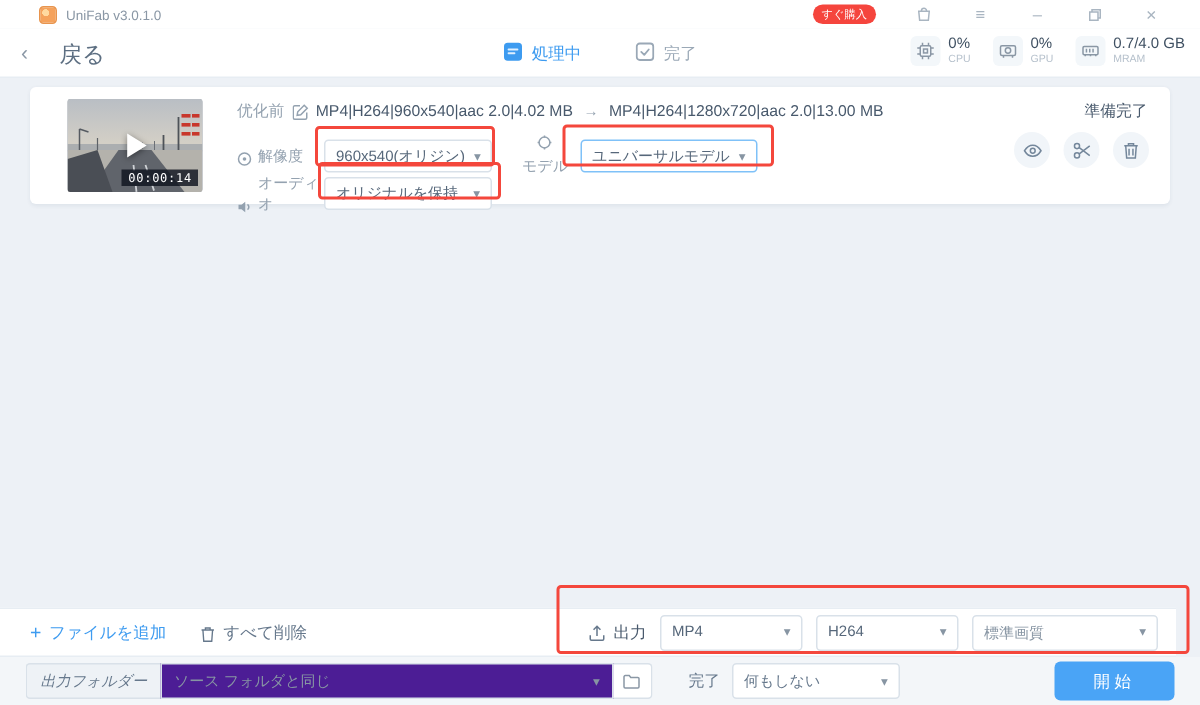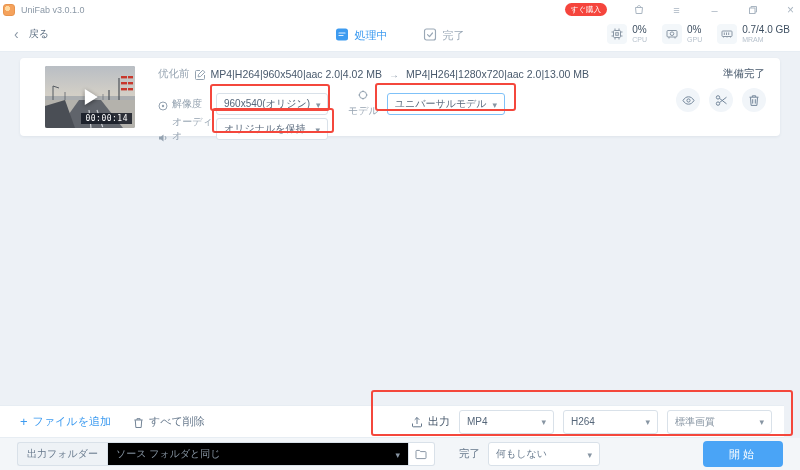--- a/index.html
+++ b/index.html
@@ -6,39 +6,39 @@
   html,body { background:#dfe3e8; }
   .screen {
     position:relative; width:800px; height:470px; overflow:hidden;
     background:#edf1f6;
     font-family:"Liberation Sans","DejaVu Sans",sans-serif;
     color:#48596c;
   }
   
   .titlebar {
     position:absolute; top:0; left:0; right:0; height:19px;
-    background:#fff; display:flex; align-items:center; padding:0 3px;
+    background:#fff; display:flex; align-items:center; padding:0 26px;
   }
   .logo { width:12px; height:12px; border-radius:3px;
     background:radial-gradient(circle at 35% 35%, #ffd9a0 0 25%, #f5a25c 26% 100%);
     border:1px solid #e8944d; margin-right:6px; flex:0 0 auto; }
   .app-title { font-size:9px; color:#8a97a5; }
   .tb-right { margin-left:auto; display:flex; align-items:center; gap:25px; }
   .buy-badge { background:#f5453d; color:#fff; font-size:7.5px; line-height:1;
     padding:2.5px 6px; border-radius:7px; cursor:pointer; }
   .win-ic { width:13px; height:13px; display:flex; align-items:center; justify-content:center;
     color:#a9b5c1; font-size:10px; cursor:pointer; }
   .ic-menu::before { content:"\2261"; font-size:11px; }
   .ic-min::before  { content:"\2013"; font-size:11px; }
   .ic-close::before{ content:"\00D7"; font-size:12px; }
   
   .subheader { position:absolute; top:19px; left:0; right:0; height:33px;
     background:#fff; border-bottom:1px solid #e7edf3; }
   .back { position:absolute; left:14px; top:8px; display:flex; 
-    gap:10px; font-size:10px; color:#5d6f82; cursor:pointer; }
+    gap:21px; font-size:15px; color:#5d6f82; cursor:pointer; }
   .back-ch::before { content:"\2039"; font-size:14px; color:#8a97a5; line-height:1; }
   .tabs { position:absolute; left:50%; transform:translateX(-50%); top:0; height:32px;
     display:flex; align-items:center; gap:36px; }
   .tab { display:flex; gap:6px; font-size:11px;
     color:#9aa8b6; cursor:pointer; }
   .tab.active { color:#3d9bf0; }
   .stats { position:absolute; right:10px; top:5px; display:flex; gap:15px; }
   .stat { display:flex; align-items:flex-start; gap:5px; }
   .stat-ic { width:20px; height:20px; border-radius:4px; background:#f3f7fa;
     display:flex; align-items:center; justify-content:center; color:#8a97a5; }
@@ -90,29 +90,29 @@
     background:#fff; border-top:1px solid #e7edf3; border-bottom:1px solid #e7edf3;
     display:flex; align-items:center; padding:0 12px 0 20px; }
   .add-files { color:#3d9bf0; font-size:11px; display:flex; align-items:center;
     gap:5px; cursor:pointer; }
   .plus::before { content:"+"; font-size:13px; line-height:1; }
   .delete-all { margin-left:22px; color:#66788c; font-size:11px; display:flex;
     align-items:flex-end; gap:5px; cursor:pointer; }
   .output-group { margin-left:auto; display:flex; align-items:center; gap:9px; }
   .output-label { font-size:11px; color:#48596c; display:flex; align-items:center; gap:5px; }
   .dd-format { width:95px; height:24px; } .dd-codec { width:95px; height:24px; }
-  .dd-quality { width:105px; height:24px; color:#8795a3; }
+  .dd-quality { width:124px; height:24px; color:#8795a3; }
   
   .bottombar { position:absolute; left:0; top:438px; right:0; height:32px;
     background:#f3f6f9; display:flex; align-items:center; padding:0 17px; }
   .folder-group { display:flex; align-items:stretch; height:24px; }
   .fg-label { background:#eef2f6; border:1px solid #d9e1e9; border-right:none;
     border-radius:3px 0 0 3px; font-size:10px; color:#66788c; display:flex;
-    align-items:center; padding:0 9px; }
-  .fg-select { width:302px; border:1px solid #d9e1e9; background:#000000; display:flex;
+    align-items:center; padding:0 9px;font-style:italic; }
+  .fg-select { width:302px; border:1px solid #d9e1e9; background:#4c1d95; display:flex;
     align-items:center; justify-content:space-between; padding:0 8px; font-size:10px;
     color:#8795a3; cursor:pointer; }
   .fg-select .caret::after { content:"\25BE"; color:#8795a3; font-size:9px; }
   .fg-folder { width:26px; border:1px solid #d9e1e9; border-left:none;
     border-radius:0 3px 3px 0; background:#fff; display:flex; align-items:center;
     justify-content:center; color:#8a97a5; cursor:pointer; }
   .done-label { margin-left:24px; margin-right:8px; font-size:10.5px; color:#66788c; }
   .dd-done { width:112px; height:24px; color:#66788c; }
   .start-btn { margin-left:auto; width:80px; height:26px; background:#4aa4f6;
     border:none; border-radius:4px; color:#fff; font-size:11px; letter-spacing:3px;

